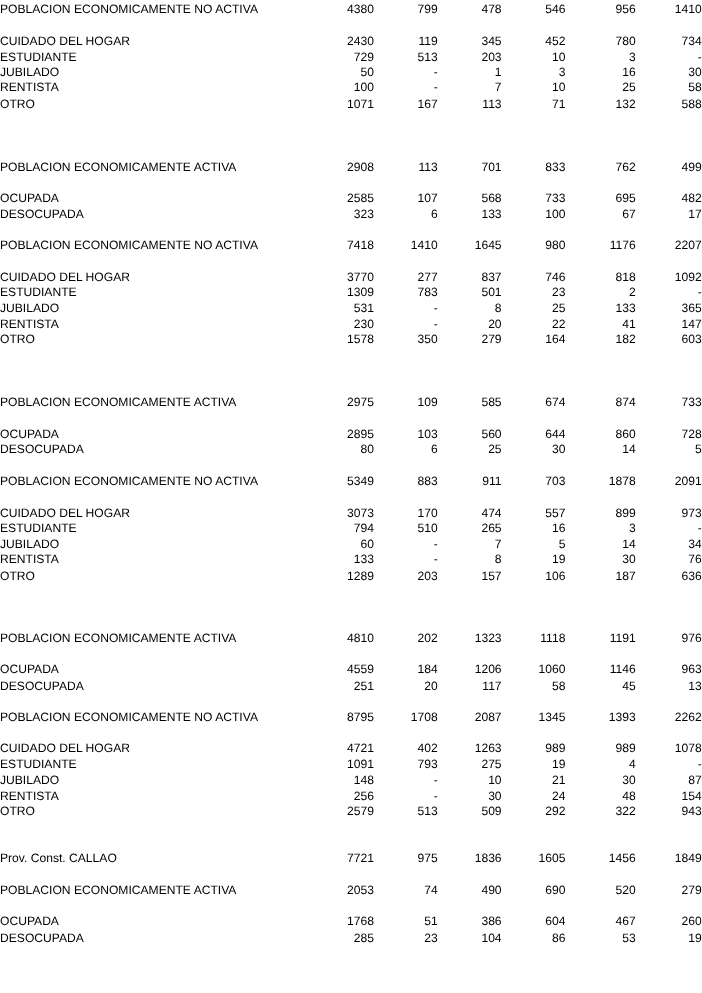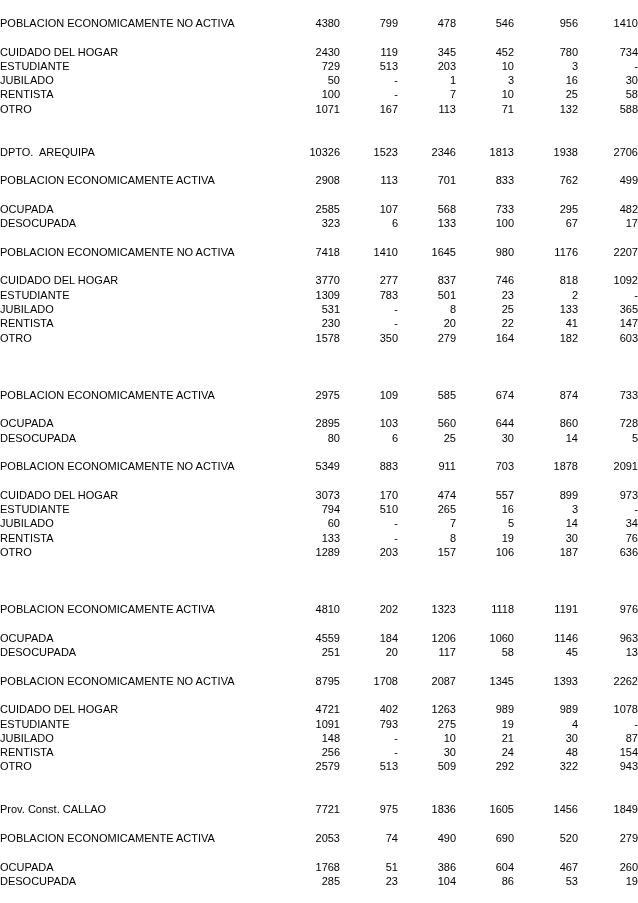--- a/index.html
+++ b/index.html
@@ -16,21 +16,21 @@
     color: #000000;
   }
   .page {
     width: 638px;
     height: 903px;
   }
   table.report {
     border-collapse: collapse;
     table-layout: fixed;
     width: 638px;
-    margin-top: 16px;
+    margin-top: 2px;
   }
   table.report td {
     height: 14.3px;
     padding: 0;
     vertical-align: middle;
     overflow: hidden;
     line-height: 14.3px;
   }
   td.label { white-space: pre; }
   td.indent-0 { padding-left: 7px; }
@@ -113,50 +113,41 @@
           <td class="num">132</td>
           <td class="num">588</td>
         </tr>
         <tr>
           <td colspan="7"></td>
         </tr>
         <tr>
           <td colspan="7"></td>
         </tr>
         <tr>
-          <td class="label indent-0">DPTO.  AREQUIPA</td>
-          <td class="num">10326</td>
-          <td class="num">1523</td>
-          <td class="num">2346</td>
-          <td class="num">1813</td>
-          <td class="num">1938</td>
-          <td class="num">2706</td>
-        </tr>
-        <tr>
           <td colspan="7"></td>
         </tr>
         <tr>
           <td class="label indent-1">POBLACION ECONOMICAMENTE ACTIVA</td>
           <td class="num">2908</td>
           <td class="num">113</td>
           <td class="num">701</td>
           <td class="num">833</td>
           <td class="num">762</td>
           <td class="num">499</td>
         </tr>
         <tr>
           <td colspan="7"></td>
         </tr>
         <tr>
           <td class="label indent-2">OCUPADA</td>
           <td class="num">2585</td>
           <td class="num">107</td>
           <td class="num">568</td>
           <td class="num">733</td>
-          <td class="num">295</td>
+          <td class="num">695</td>
           <td class="num">482</td>
         </tr>
         <tr>
           <td class="label indent-2">DESOCUPADA</td>
           <td class="num">323</td>
           <td class="num">6</td>
           <td class="num">133</td>
           <td class="num">100</td>
           <td class="num">67</td>
           <td class="num">17</td>

